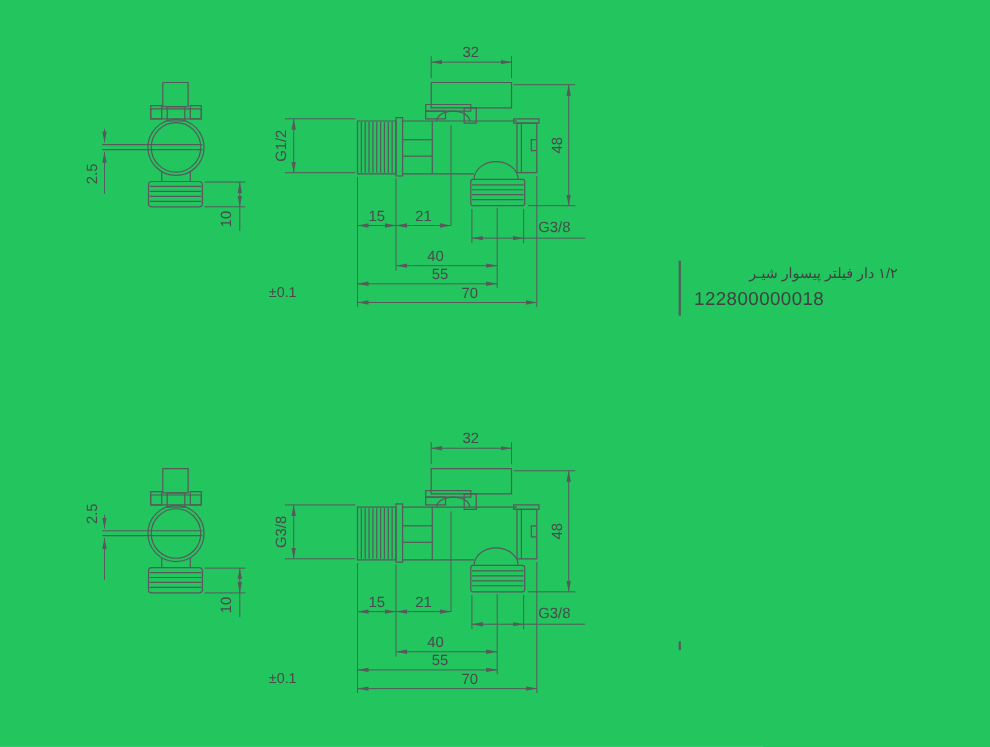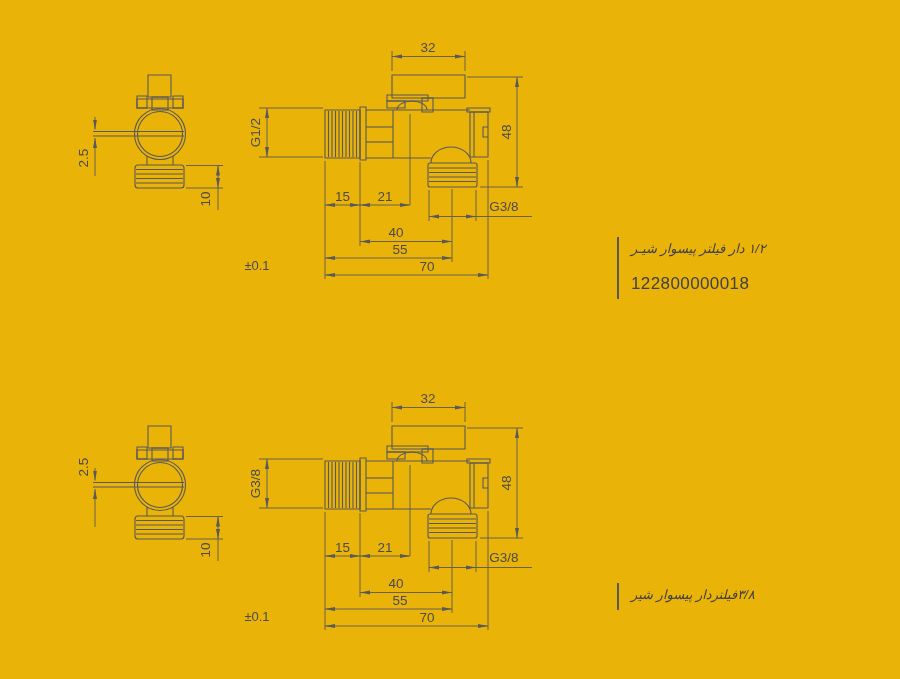--- a/index.html
+++ b/index.html
@@ -1,16 +1,16 @@
 <!DOCTYPE html>
 <html><head>
 <meta charset="utf-8">
 <style>
   html,body{margin:0;padding:0;background:#ffffff;}
-  #stage{position:relative;width:900px;height:679px;background:#eab308;overflow:hidden;
+  #stage{position:relative;width:900px;height:679px;background:#22c55e;overflow:hidden;
          font-family:"Liberation Sans",sans-serif;}
   #drawing{position:absolute;left:0;top:0;}
 
   
   svg line, svg rect, svg circle, svg path, svg polyline{
     stroke:#58595b; fill:none; stroke-width:1.1; vector-effect:non-scaling-stroke;
   }
   g.dim line, g.dim polyline{stroke-width:0.9;}
   marker path{fill:#58595b; stroke:none;}
   svg text{
@@ -21,25 +21,25 @@
   svg rect.bar{stroke:none;}
 
   
   .product-label{
     position:absolute; left:617px; width:185px;
     border-left:2px solid #58595b;
     padding:3px 0 5px 12px;
     color:#414042;
   }
   .p-title{
-    direction:rtl; unicode-bidi:embed; text-align:left;
-    font-size:13px; line-height:1.45; white-space:nowrap;font-style:italic;
+    direction:rtl; unicode-bidi:embed; text-align:right;
+    font-size:13px; line-height:1.45; white-space:nowrap;
   }
   .p-code{
-    font-size:17px; letter-spacing:0.4px; margin-top:15px; white-space:nowrap;
+    font-size:17px; letter-spacing:0.4px; margin-top:3px; white-space:nowrap;
   }
 </style>
 </head>
 <body>
 
 <div id="stage">
 
   <svg id="drawing" width="900" height="679" viewBox="0 0 900 679" xmlns="http://www.w3.org/2000/svg">
 
     <defs>
@@ -192,16 +192,15 @@
       <rect class="bar" x="625" y="637" width="215" height="2" fill="#3b3b3b"></rect>
     </g>
   </svg>
 
   <div class="product-label" style="top:237px">
     <div class="p-title" dir="rtl">۱/۲ دار فیلتر پیسوار شیـر</div>
     <div class="p-code">122800000018</div>
   </div>
 
   <div class="product-label" style="top:583px">
-    <div class="p-title" dir="rtl">۳/۸فیلتردار پیسوار شیر</div>
   </div>
 
 </div>
 
 </body></html>

